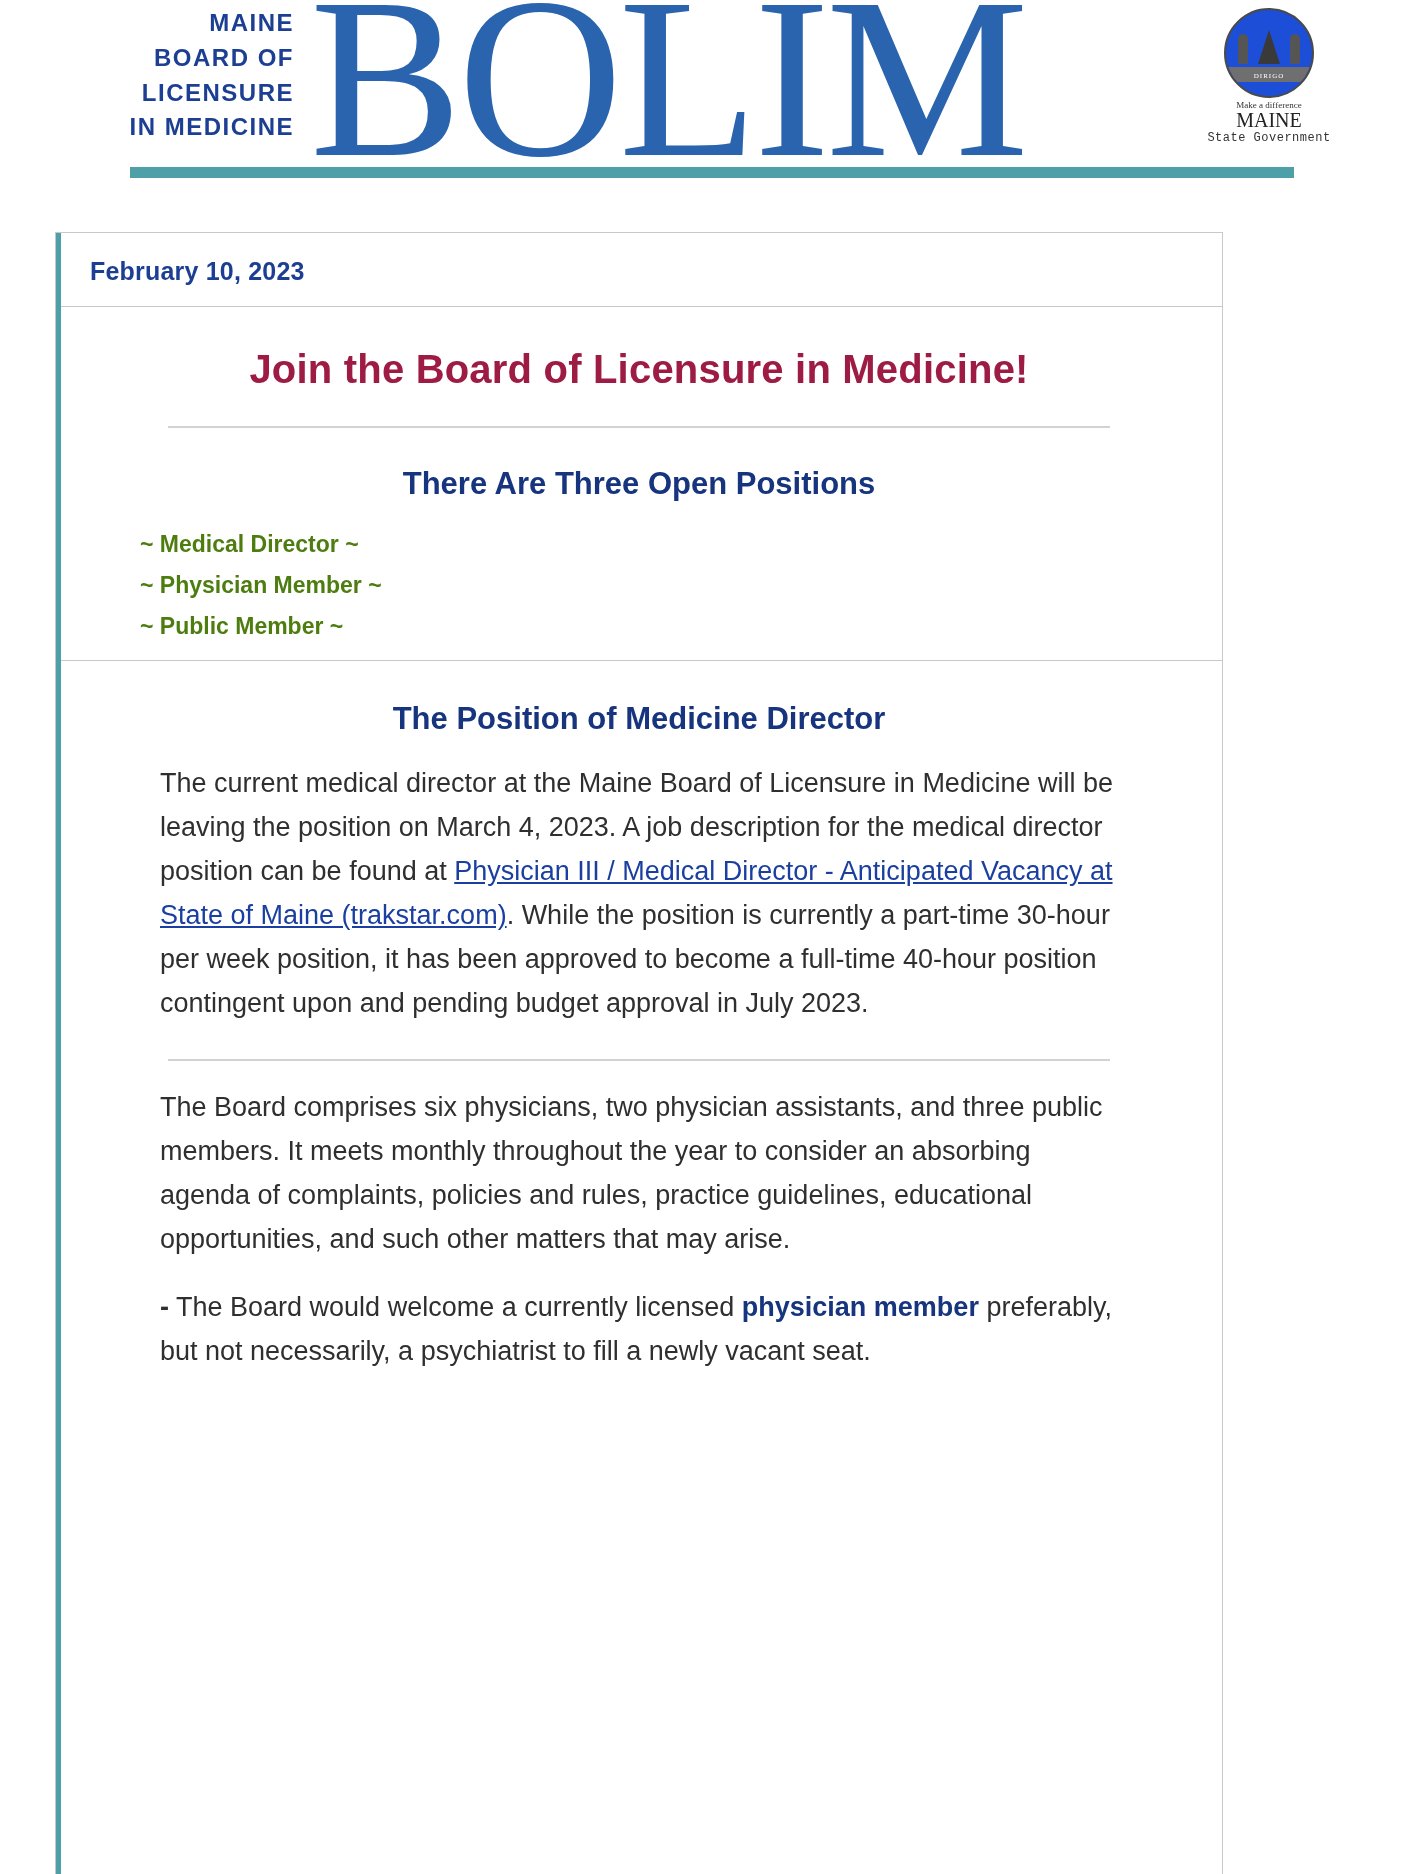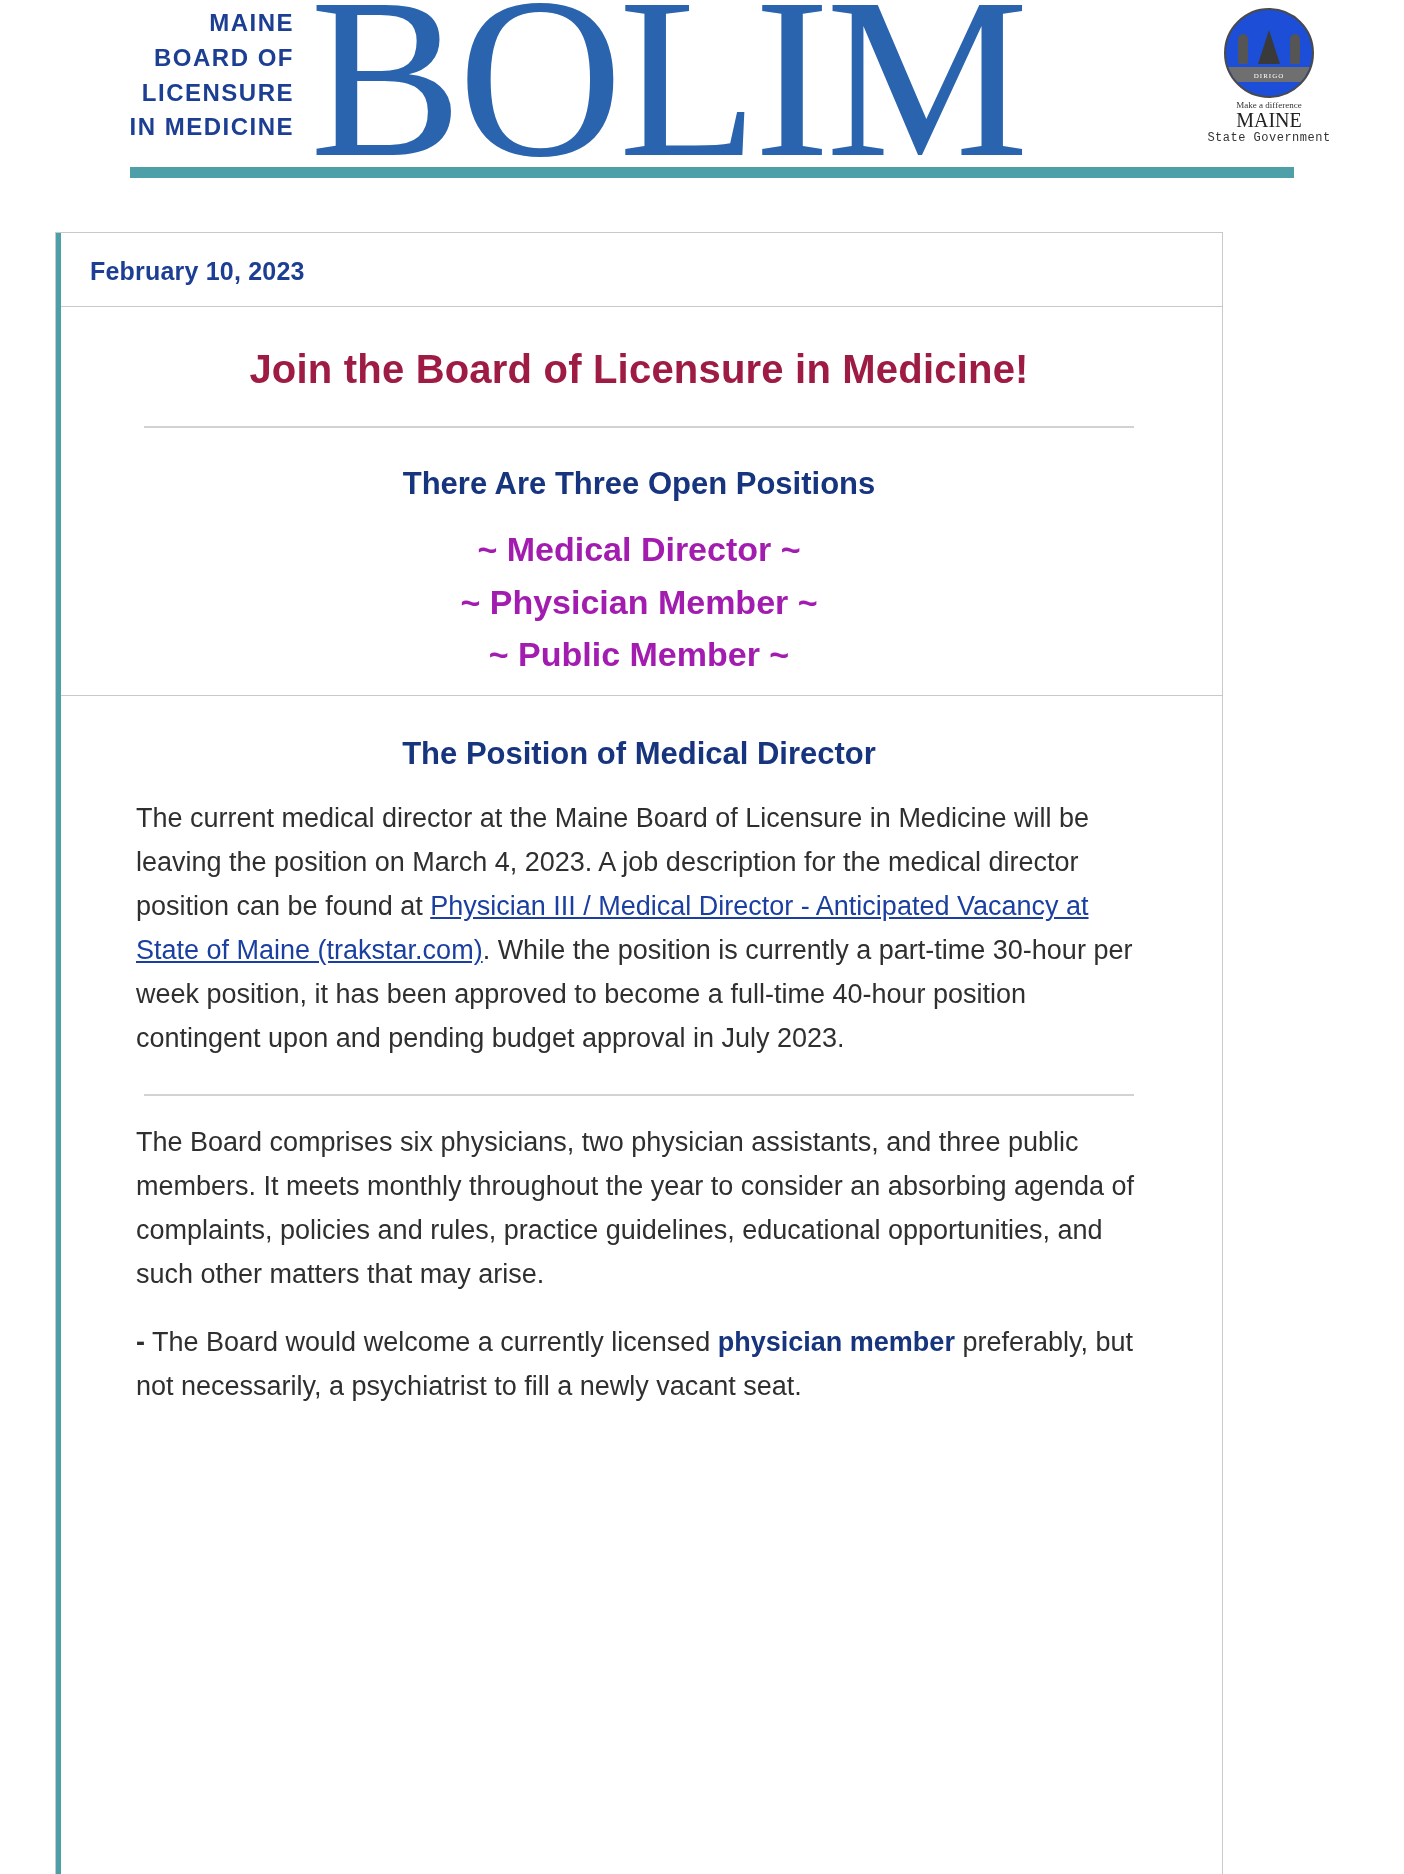--- a/index.html
+++ b/index.html
@@ -157,21 +157,21 @@
     padding: 24px 0 20px 34px;
   }
   .date-text {
     color: #1c3f94;
     font-weight: bold;
     font-size: 25px;
     letter-spacing: 0.2px;
   }
 
   .section {
-    padding: 0 60px;
+    padding: 0 84px;
   }
   .section.block-1 {
     border-bottom: 1px solid #c9c9c9;
     padding-bottom: 22px;
   }
 
   .headline {
     text-align: center;
     color: #9e1b43;
     font-weight: bold;
@@ -185,24 +185,24 @@
     margin: 34px 28px 0 28px;
   }
   .subhead {
     text-align: center;
     color: #17357e;
     font-weight: bold;
     font-size: 31px;
     margin: 38px 0 0 0;
   }
   .position-line {
-    text-align: center;
-    color: #a21caf;
-    font-weight: bold;
-    font-size: 34px;
+    text-align: left;
+    color: #4d7c0f;
+    font-weight: bold;
+    font-size: 23px;
     margin: 30px 0 0 0;
     line-height: 1.05;
   }
   .position-line + .position-line { margin-top: 17px; }
 
   .section-title {
     text-align: center;
     color: #17357e;
     font-weight: bold;
     font-size: 31px;
@@ -273,21 +273,21 @@
   <div class="section block-1">
     <h1 class="headline">Join the Board of Licensure in Medicine!</h1>
     <hr class="hr-light">
     <h2 class="subhead">There Are Three Open Positions</h2>
     <div class="position-line">~ Medical Director ~</div>
     <div class="position-line">~ Physician Member ~</div>
     <div class="position-line">~ Public Member ~</div>
   </div>
 
   <div class="section block-2">
-    <h2 class="section-title">The Position of Medical Director</h2>
+    <h2 class="section-title">The Position of Medicine Director</h2>
     <p class="body-text">
       <span>The current medical director at the Maine Board of Licensure in Medicine will be leaving the position on March 4, 2023.  A job description for the medical director position can be found at </span><a href="#">Physician III / Medical Director - Anticipated Vacancy at State of Maine (trakstar.com)</a><span>.  While the position is currently a part-time 30-hour per week position, it has been approved to become a full-time 40-hour position contingent upon and pending budget approval in July 2023.</span>
     </p>
 
     <hr class="hr-light">
 
     <p class="body-text">The Board comprises six physicians, two physician assistants, and three public members. It meets monthly throughout the year to consider an absorbing agenda of complaints, policies and rules, practice guidelines, educational opportunities, and such other matters that may arise.</p>
     <p class="body-text">
       <span class="dash-lead">-</span><span> The Board would welcome a currently licensed </span><span class="bold-navy">physician member</span><span> preferably, but not necessarily, a psychiatrist to fill a newly vacant seat.</span>
     </p>

